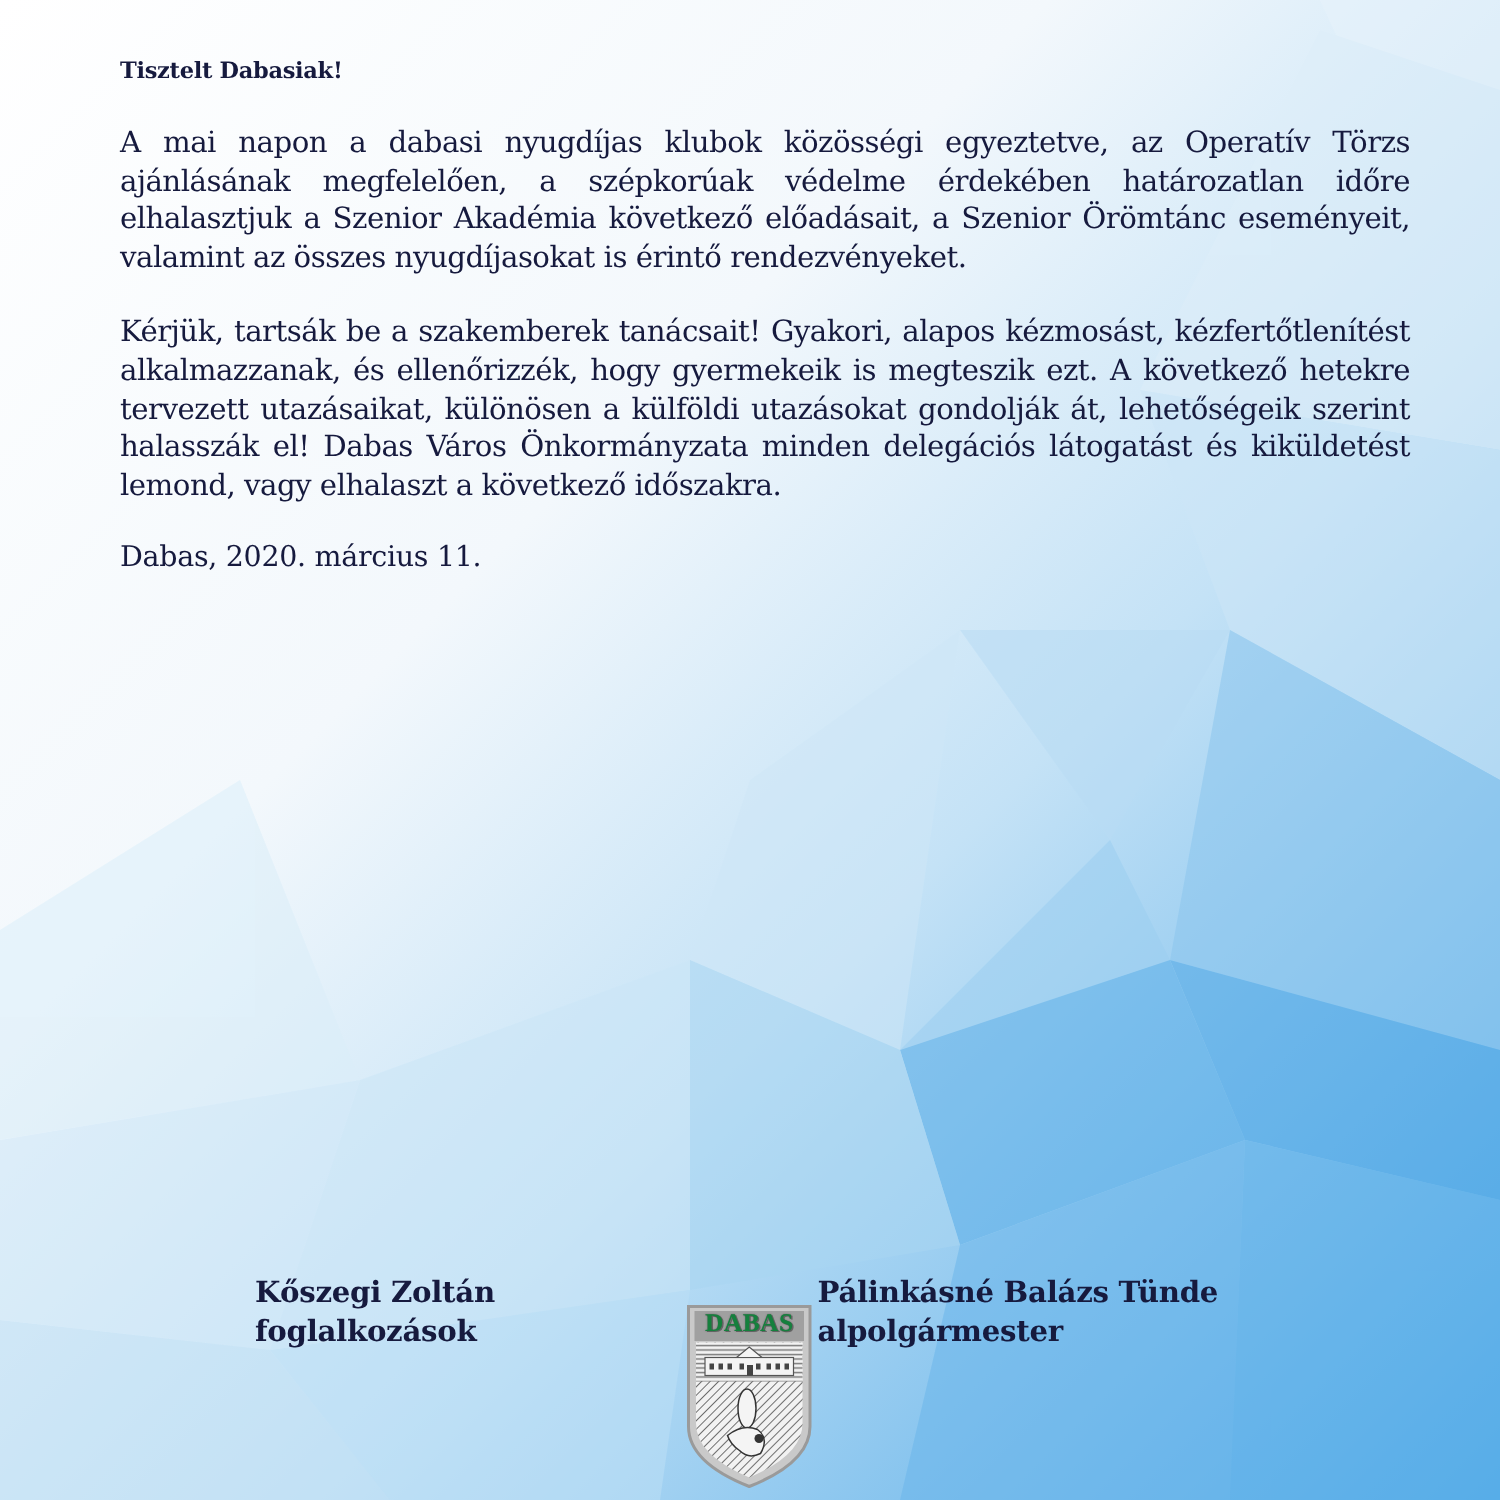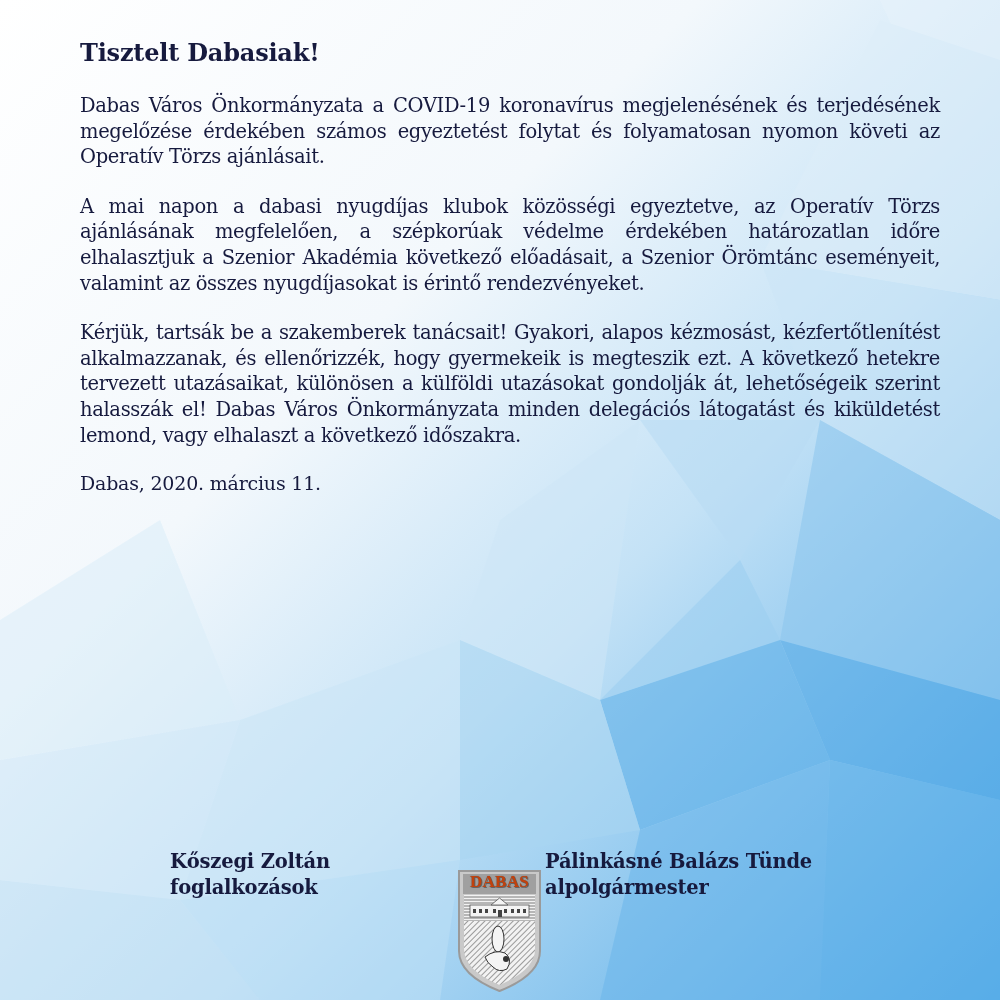--- a/index.html
+++ b/index.html
@@ -7,42 +7,42 @@
       width: 1000px; height: 1000px; overflow: hidden; position: relative;
       font-family: "DejaVu Serif", "Liberation Serif", serif;
       color: #161a3e;
       background: #ffffff;
     }
     .bg { position: absolute; inset: 0; z-index: 0; }
     .content {
       position: absolute; left: 80px; top: 38px; width: 860px; z-index: 1;
     }
     .greeting {
-      font-weight: bold; font-size: 24px; margin: 0 0 26px 0; letter-spacing: -0.2px;
+      font-weight: bold; font-size: 15px; margin: 0 0 26px 0; letter-spacing: -0.2px;
     }
     .para {
       font-size: 19.5px; line-height: 25.6px; text-align: justify;
       margin: 0 0 24px 0; letter-spacing: -0.35px; word-spacing: 0px;
     }
     .date {
       font-size: 19px; margin: 0; letter-spacing: -0.2px;
     }
     .sig {
       position: absolute; z-index: 1; text-align: left; font-weight: bold;
       font-size: 19.5px; line-height: 26px; letter-spacing: -0.2px;
     }
     .sig-left { left: 170px; top: 849px; width: 200px; }
     .sig-right { left: 545px; top: 849px; width: 330px; }
     .crest {
       position: absolute; left: 457px; top: 869px; width: 85px; height: 124px; z-index: 1;
     }
     .crest-title {
       position: absolute; left: 0; right: 0; top: 3px; text-align: center;
       font-family: "Liberation Serif", serif; font-weight: bold; font-size: 17px;
-      color: #c2410c; letter-spacing: 0.3px;
+      color: #15803d; letter-spacing: 0.3px;
       text-shadow: 0 0 1px #555, 1px 1px 0 #666;
     }
   </style>
 </head>
 <body>
 
 <svg class="bg" width="1000" height="1000" viewBox="0 0 1000 1000">
   <defs>
     <linearGradient id="g" x1="0" y1="0" x2="1" y2="1">
       <stop offset="0" stop-color="#ffffff"></stop>
@@ -68,21 +68,20 @@
     <polygon points="0,760 240,720 180,900 0,880" fill="#d0e8f8"></polygon>
     <polygon points="0,880 180,900 260,1000 0,1000" fill="#c2e1f5"></polygon>
     <polygon points="180,900 460,860 440,1000 260,1000" fill="#bde0f6"></polygon>
     <polygon points="460,640 600,700 640,830 460,860" fill="#a9d6f2"></polygon>
     <polygon points="240,720 460,640 460,860 180,900" fill="#cbe6f7"></polygon>
   </g>
 </svg>
 
 <div class="content">
   <p class="greeting">Tisztelt Dabasiak!</p>
-  <p class="para">Dabas Város Önkormányzata a COVID-19 koronavírus megjelenésének és terjedésének megelőzése érdekében számos egyeztetést folytat és folyamatosan nyomon követi az Operatív Törzs ajánlásait.</p>
   <p class="para">A mai napon a dabasi nyugdíjas klubok közösségi egyeztetve, az Operatív Törzs ajánlásának megfelelően, a szépkorúak védelme érdekében határozatlan időre elhalasztjuk a Szenior Akadémia következő előadásait, a Szenior Örömtánc eseményeit, valamint az összes nyugdíjasokat is érintő rendezvényeket.</p>
   <p class="para">Kérjük, tartsák be a szakemberek tanácsait! Gyakori, alapos kézmosást, kézfertőtlenítést alkalmazzanak, és ellenőrizzék, hogy gyermekeik is megteszik ezt. A következő hetekre tervezett utazásaikat, különösen a külföldi utazásokat gondolják át, lehetőségeik szerint halasszák el! Dabas Város Önkormányzata minden delegációs látogatást és kiküldetést lemond, vagy elhalaszt a következő időszakra.</p>
   <p class="date">Dabas, 2020. március 11.</p>
 </div>
 
 <div class="sig sig-left">
   <div>Kőszegi Zoltán</div>
   <div>foglalkozások</div>
 </div>
 

